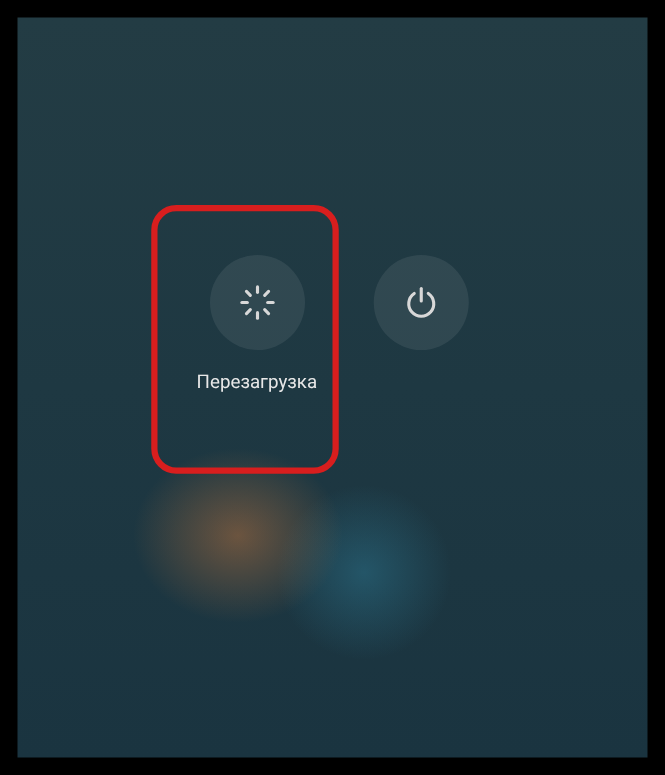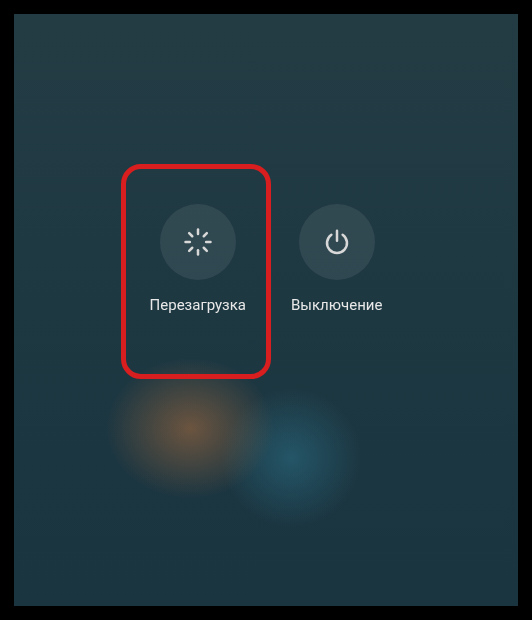--- a/index.html
+++ b/index.html
@@ -100,20 +100,19 @@
       <span class="power-label">Перезагрузка</span>
     </div>
 
     <div class="power-option">
       <div class="power-icon-circle">
         <svg class="power-off-icon" viewBox="0 0 24 24" fill="none">
           <path d="M 12 3 L 12 11" stroke="#d8d8d8" stroke-width="2" stroke-linecap="round"></path>
           <path d="M 7.5 6.2 A 8 8 0 1 0 16.5 6.2" stroke="#d8d8d8" stroke-width="2" stroke-linecap="round" fill="none"></path>
         </svg>
       </div>
-      <span class="power-label">Выключение</span>
     </div>
 
   </div>
 
   <div class="highlight-box"></div>
 
 </div>
 
 </body></html>

